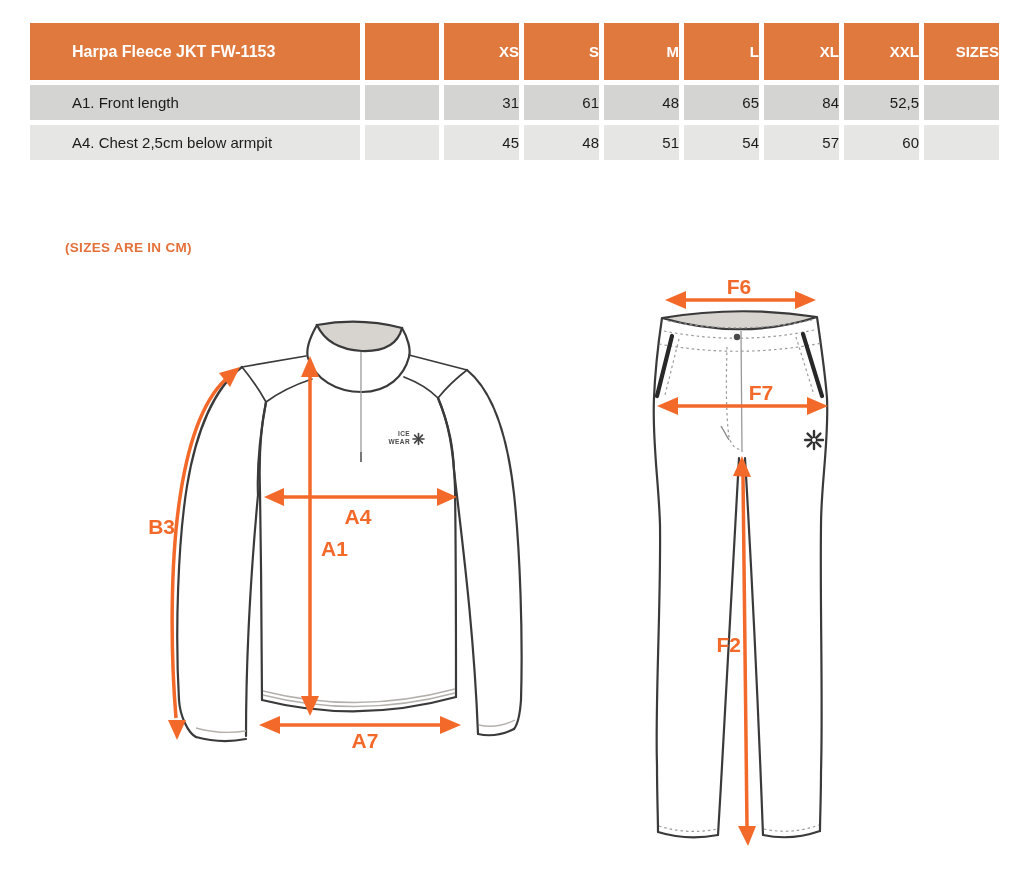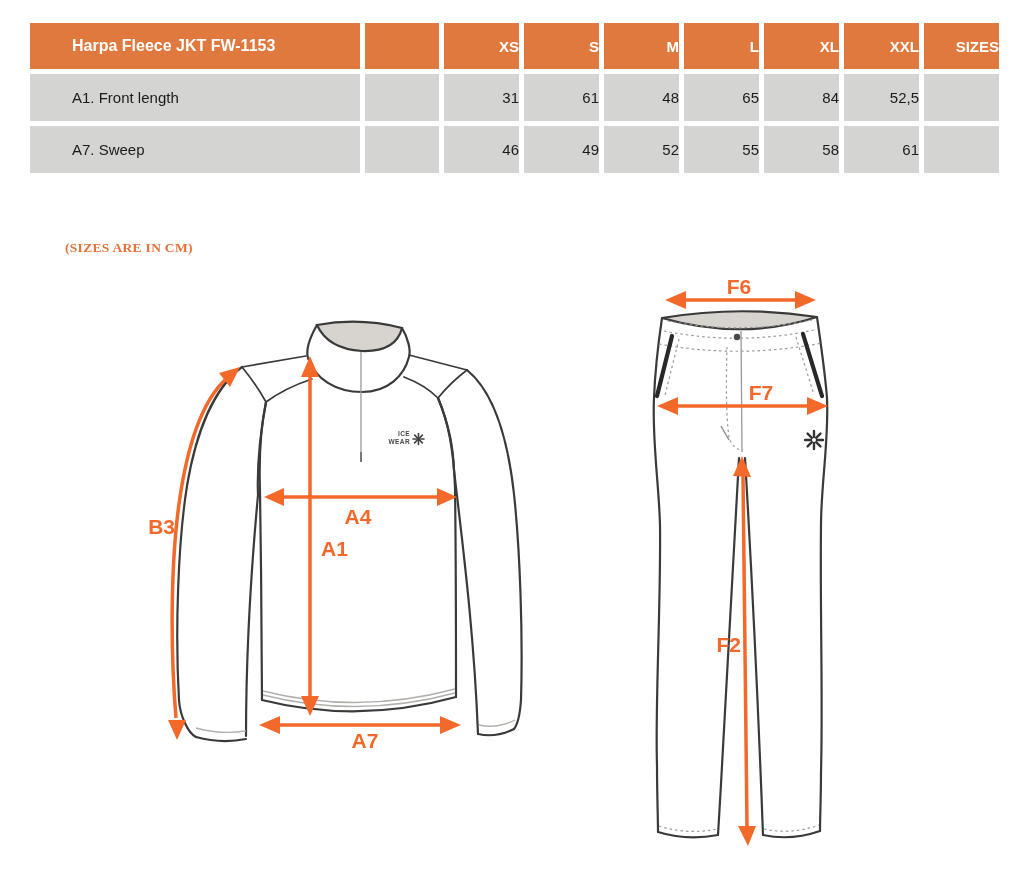--- a/index.html
+++ b/index.html
@@ -1,29 +1,29 @@
 <!DOCTYPE html>
 <html><head>
 <meta charset="utf-8">
 <style>
   html,body{margin:0;padding:0;background:#fff;}
   .page{position:relative;width:1031px;height:886px;background:#fff;overflow:hidden;
         font-family:"Liberation Sans",sans-serif;}
   table.size-table{position:absolute;left:25px;top:18px;border-collapse:separate;
         border-spacing:5px;table-layout:fixed;width:979px;}
   table.size-table th,table.size-table td{padding:0;vertical-align:middle;text-align:right;}
-  thead th{background:#E0793E;color:#ffffff;height:46px;font-size:15px;font-weight:700;
+  thead th{background:#E0793E;color:#ffffff;height:57px;font-size:15px;font-weight:700;
         text-align:center;}
   thead th.label-col{text-align:left;padding-left:42px;font-size:16px;}
-  tbody td{height:47px;font-size:15px;color:#1b1b1b;text-align:center;font-weight:400;}
+  tbody td{height:35px;font-size:15px;color:#1b1b1b;text-align:center;font-weight:400;}
   tbody td.label{text-align:left;padding-left:42px;}
   tr.dark td{background:#D4D4D2;}
   tr.light td{background:#E6E6E4;}
   .note{position:absolute;left:65px;top:240px;color:#E4703A;font-size:13.5px;
-        font-weight:600;letter-spacing:.3px;font-family:Liberation Serif, serif;}
+        font-weight:600;letter-spacing:.3px;}
   svg.diagram{position:absolute;left:0;top:0;}
   .outline{fill:none;stroke:#3a3a3a;stroke-width:2.2;stroke-linecap:round;stroke-linejoin:round;}
   .seam{fill:none;stroke:#3a3a3a;stroke-width:1.7;stroke-linecap:round;}
   .stitch{fill:none;stroke:#b3b0ac;stroke-width:1.3;}
   .dashstitch{fill:none;stroke:#999;stroke-width:1.2;stroke-dasharray:2.5,3;}
   .grayfill{fill:#D7D4D0;stroke:#3a3a3a;stroke-width:2.2;}
   .thin{fill:none;stroke:#999;stroke-width:1.3;}
   .arrow{fill:none;stroke:#F3692A;stroke-width:3.5;}
   .ah{fill:#F3692A;stroke:none;}
   .dim{font-family:"Liberation Sans",sans-serif;font-size:21px;font-weight:700;fill:#F3692A;}
@@ -68,29 +68,29 @@
         <td class="label">A1. Front length</td>
         <td></td>
         <td>31</td>
         <td>61</td>
         <td>48</td>
         <td>65</td>
         <td>84</td>
         <td>52,5</td>
         <td></td>
       </tr>
-      <tr class="dark">
-        <td class="label">A7. Sweep</td>
-        <td></td>
-        <td>46</td>
-        <td>49</td>
-        <td>52</td>
-        <td>55</td>
-        <td>58</td>
-        <td>61</td>
+      <tr class="light">
+        <td class="label">A4. Chest 2,5cm below armpit</td>
+        <td></td>
+        <td>45</td>
+        <td>48</td>
+        <td>51</td>
+        <td>54</td>
+        <td>57</td>
+        <td>60</td>
         <td></td>
       </tr>
     </tbody>
   </table>
 
   <div class="note">(SIZES ARE IN CM)</div>
 
   <svg class="diagram" width="1031" height="886" viewBox="0 0 1031 886">
 
     <g>

